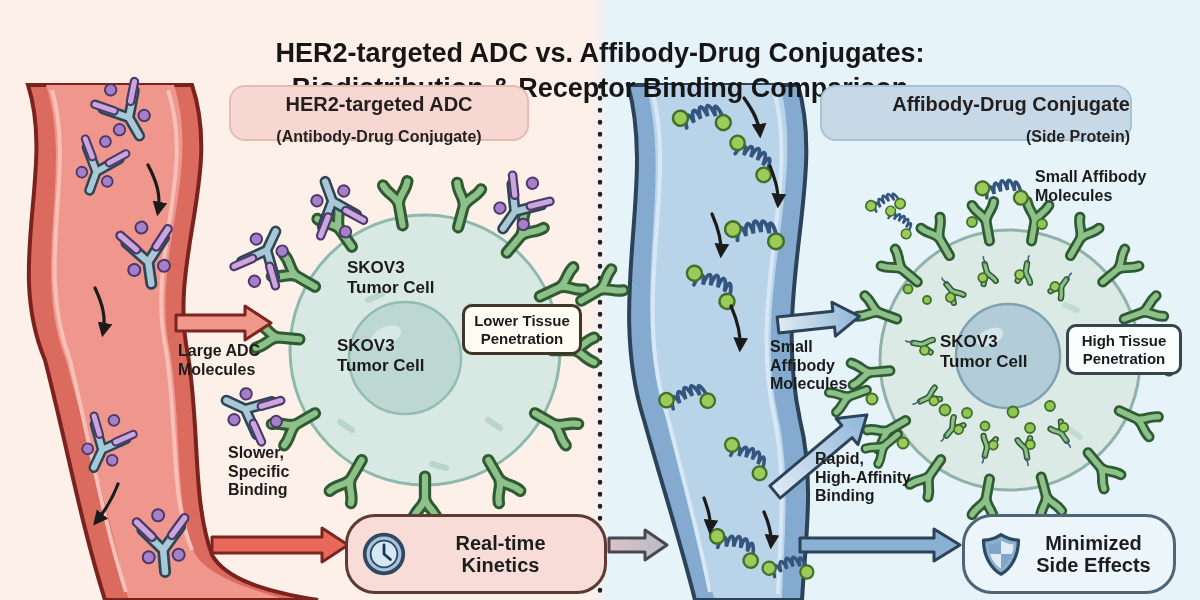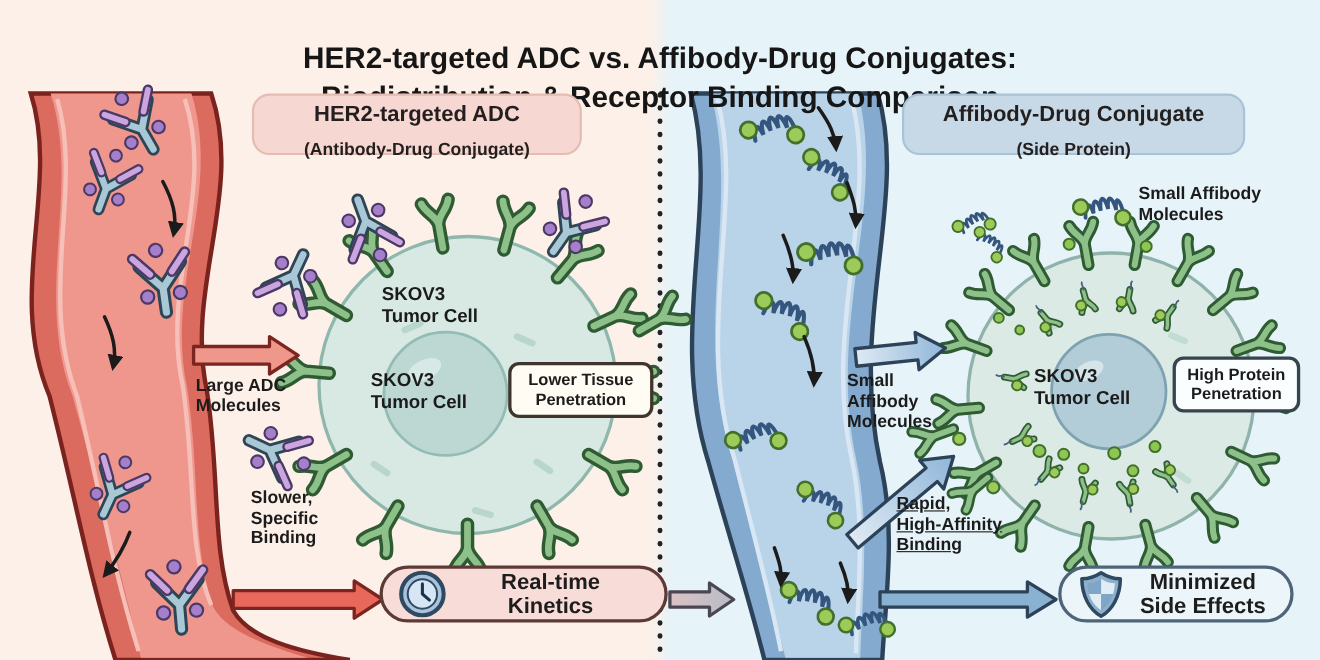--- a/index.html
+++ b/index.html
@@ -7,26 +7,26 @@
     background:linear-gradient(90deg,#fdf0e8 0%,#fdf0e8 49.2%,#e6f3f9 50.8%,#e6f3f9 100%);
     font-family:"Liberation Sans",sans-serif;}
   #scene{position:absolute;left:0;top:0;}
   .lbl{position:absolute;font-weight:bold;color:#1b1b1b;white-space:pre-line;line-height:1.16;}
   .center{}
   #title{left:0;top:8px;width:1200px;text-align:center;font-size:27px;line-height:1.3;color:#161616;margin-top:28px;}
   .pill{position:absolute;border-radius:16px;text-align:center;padding-top:6px;box-sizing:border-box;height:56px;}
   .pill .t1{display:block;font-weight:bold;font-size:20px;color:#221f1e;line-height:1.15;}
   .pill .t2{display:block;font-weight:bold;font-size:16px;color:#221f1e;line-height:1.15;margin-top:12px;}
   #pill-left{left:229px;top:85px;width:300px;background:#f6d7d1;border:2px solid #e5bcb2;}
-  #pill-right{left:820px;top:85px;width:312px;background:#c7d9e7;border:2px solid #a9c3d6;}
+  #pill-right{left:820px;top:85px;width:312px;background:#c7d9e7;border:2px solid #a9c3d6;text-align:right;}
   .tissue-box{position:absolute;border-radius:10px;font-weight:bold;font-size:15px;
     text-align:center;white-space:pre-line;line-height:1.18;padding:5px 4px;box-sizing:border-box;color:#1b1b1b;}
-  #box-lower{left:462px;top:329px;width:132px;background:#fffcf4;border:3px solid #3f352b;}
+  #box-lower{left:462px;top:304px;width:120px;background:#fffcf4;border:3px solid #3f352b;}
   #box-high{left:1066px;top:324px;width:116px;background:#fbfeff;border:3px solid #35444d;}
-  .outcome{position:absolute;height:52px;border-radius:30px;display:flex;align-items:center;box-sizing:border-box;}
+  .outcome{position:absolute;height:80px;border-radius:30px;display:flex;align-items:center;box-sizing:border-box;}
   #out-left{left:345px;top:514px;width:262px;background:#f8dcd8;border:3px solid #5d3a35;}
   #out-right{left:962px;top:514px;width:214px;background:#ecf6fa;border:3px solid #4e6579;justify-content:center;}
   .outcome .txt{flex:1;text-align:center;font-weight:bold;font-size:20px;color:#1d1d1d;white-space:pre-line;line-height:1.12;padding-right:10px;}
   .outcome svg{margin-left:13px;flex:0 0 auto;}
 </style>
 </head>
 <body>
 
 <div id="stage">
 
@@ -258,26 +258,26 @@
 <div class="lbl center" style="left:337px;top:336px;width:135px;font-size:17px;">SKOV3
 Tumor Cell</div>
 <div class="tissue-box" id="box-lower">Lower Tissue
 Penetration</div>
 
 <div class="lbl center" style="left:1035px;top:168px;width:132px;font-size:16px;">Small Affibody
 Molecules</div>
 <div class="lbl center" style="left:770px;top:338px;width:100px;font-size:16px;">Small
 Affibody
 Molecules</div>
-<div class="lbl center" style="left:815px;top:450px;width:145px;font-size:16px;text-decoration:underline;">Rapid,
+<div class="lbl center" style="left:815px;top:450px;width:145px;font-size:16px;">Rapid,
 High-Affinity
 Binding</div>
 <div class="lbl center" style="left:940px;top:332px;width:136px;font-size:17px;">SKOV3
 Tumor Cell</div>
-<div class="tissue-box" id="box-high">High Protein
+<div class="tissue-box" id="box-high">High Tissue
 Penetration</div>
 
 <div class="outcome" id="out-left">
   <svg width="46" height="46" viewBox="-25 -25 50 50">
     <circle r="21" fill="#a9c3dd" stroke="#2e4a63" stroke-width="4"></circle>
     <circle r="14.5" fill="#d6e6f4" stroke="#2e4a63" stroke-width="2"></circle>
     <path d="M0,0 L0,-10 M0,0 L7,6" stroke="#19344d" stroke-width="3" stroke-linecap="round" fill="none"></path>
   </svg>
   <span class="txt">Real-time
 Kinetics</span>

